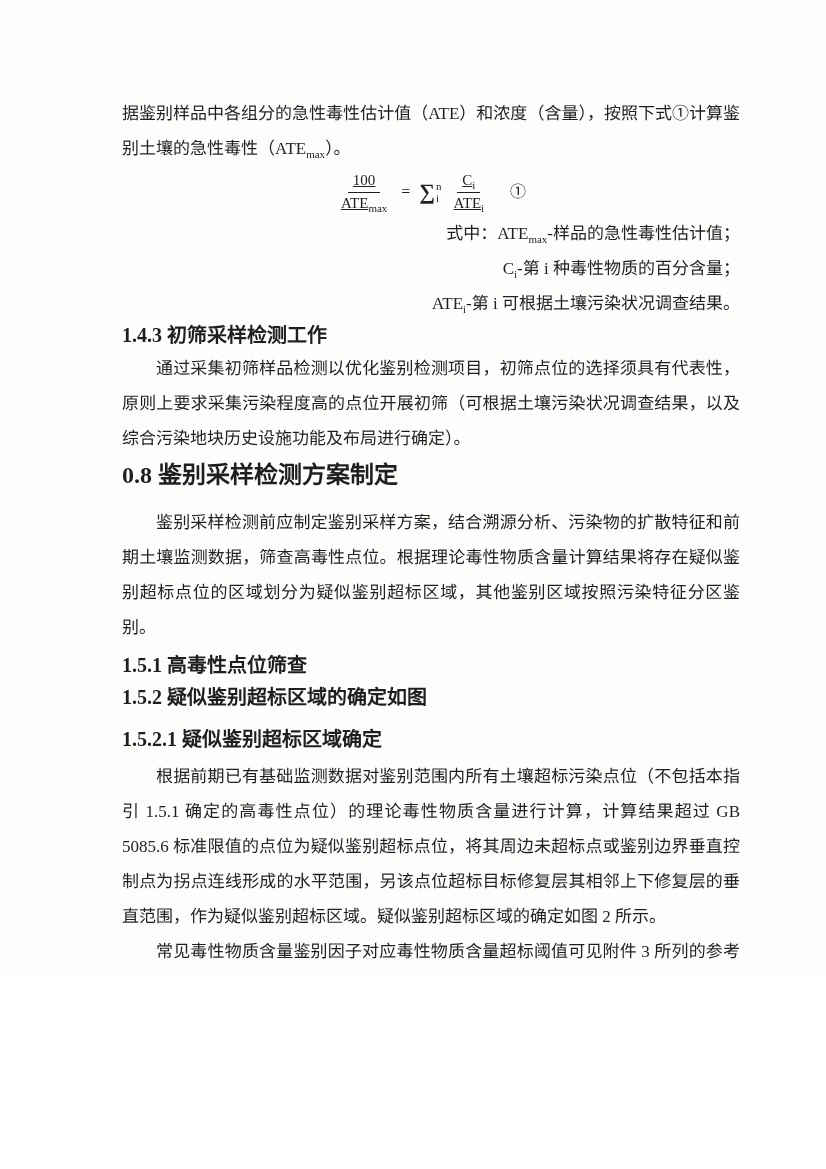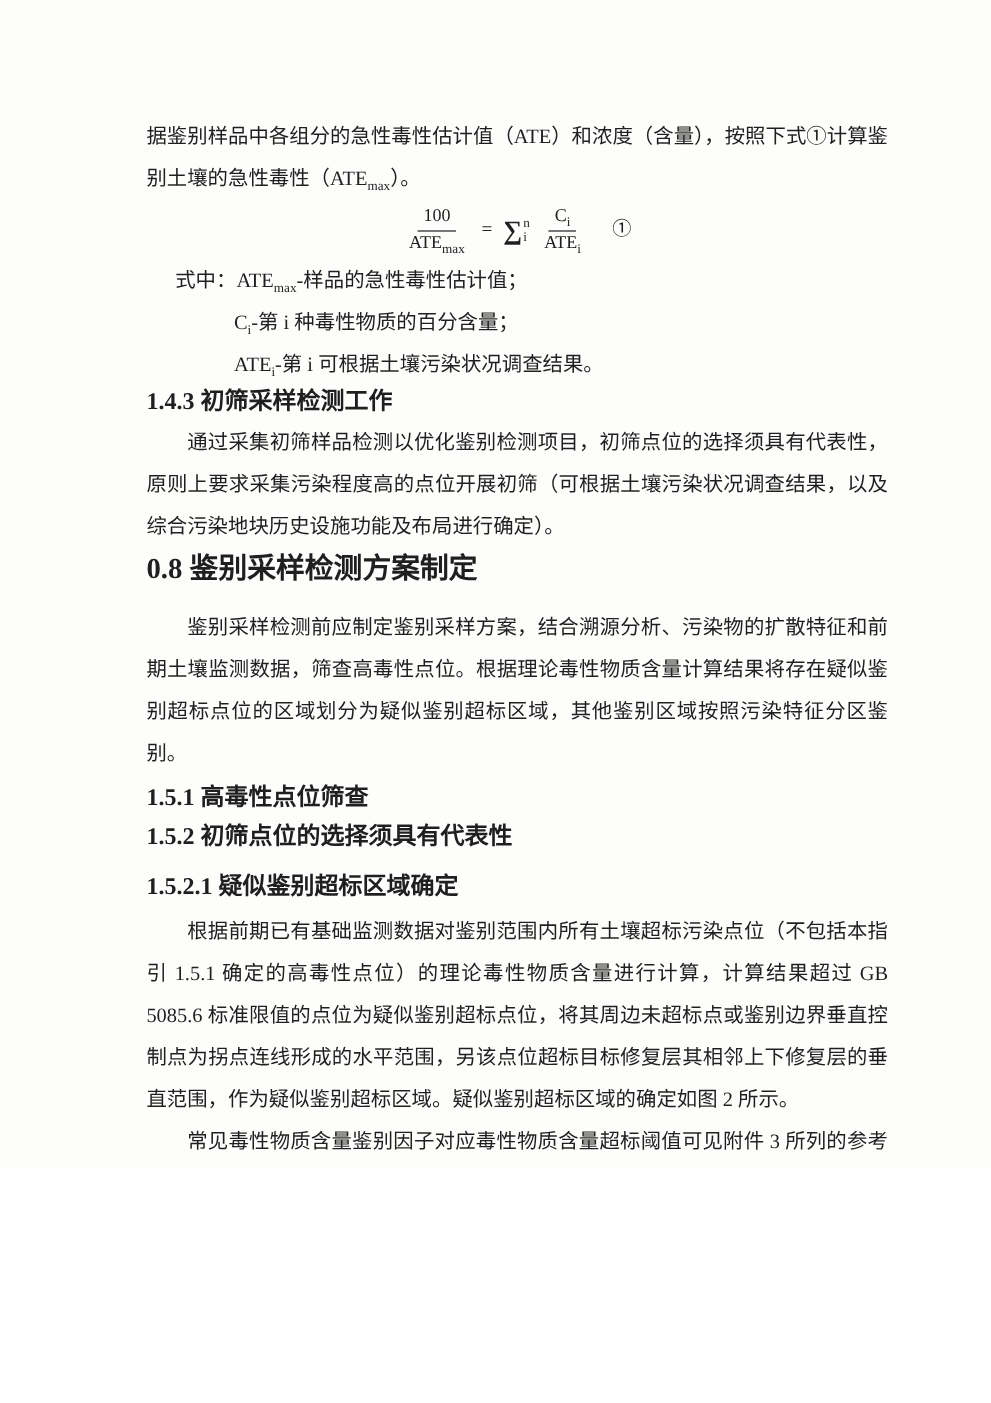--- a/index.html
+++ b/index.html
@@ -27,34 +27,34 @@
   .formula-row {
     margin-top: 2px;
     height: 48px;
     display: flex;
     justify-content: center;
     align-items: center;
     gap: 7px;
     font-size: 15px;
     line-height: 1.15;
   }
-  .frac { display: inline-flex; flex-direction: column; align-items: center; }
+  .frac { display: inline-flex; flex-direction: column; align-items: center; text-decoration: underline; }
   .frac .num { padding: 0 5px 2px; border-bottom: 1.2px solid #1f1f1f; }
   .frac .den { padding: 2px 5px 0; }
   .eq { font-size: 16px; padding: 0 2px; }
   .sigma-wrap { display: inline-flex; align-items: center; }
   .sigma { font-size: 22px; font-weight: bold; }
   .limits { display: inline-flex; flex-direction: column; font-size: 11px; line-height: 1.1; margin-left: 1px; }
   .limits .lim-sup, .limits .lim-sub { display: block; }
   .eq-label { margin-left: 14px; font-size: 16px; }
   sub { font-size: 11px; line-height: 0; }
 
   
   .defs { margin-top: 0; }
-  .def-line { text-align: left; }
+  .def-line { text-align: right; }
   .def-line.first { padding-left: 24px; }
   .def-line.rest { padding-left: 73px; }
 
   
   .h3 {
     margin: 0;
     font-family: "Liberation Serif", serif;
     font-weight: bold;
     font-size: 20px;
     line-height: 28px;
@@ -118,21 +118,21 @@
     </div>
 
     <h3 class="h3">1.4.3 初筛采样检测工作</h3>
     <p class="indent mt2">通过采集初筛样品检测以优化鉴别检测项目，初筛点位的选择须具有代表性，原则上要求采集污染程度高的点位开展初筛（可根据土壤污染状况调查结果，以及综合污染地块历史设施功能及布局进行确定）。</p>
 
     <h2 class="h2">0.8 鉴别采样检测方案制定</h2>
     <p class="indent mt13">鉴别采样检测前应制定鉴别采样方案，结合溯源分析、污染物的扩散特征和前期土壤监测数据，筛查高毒性点位。根据理论毒性物质含量计算结果将存在疑似鉴别超标点位的区域划分为疑似鉴别超标区域，其他鉴别区域按照污染特征分区鉴别。</p>
 
     <h3 class="h3 mt6">1.5.1 高毒性点位筛查</h3>
 
-    <h3 class="h3 mt4">1.5.2 初筛点位的选择须具有代表性</h3>
+    <h3 class="h3 mt4">1.5.2 疑似鉴别超标区域的确定如图</h3>
 
     <h3 class="h3 mt14">1.5.2.1 疑似鉴别超标区域确定</h3>
     <p class="indent mt6">根据前期已有基础监测数据对鉴别范围内所有土壤超标污染点位（不包括本指引 1.5.1 确定的高毒性点位）的理论毒性物质含量进行计算，计算结果超过 GB 5085.6 标准限值的点位为疑似鉴别超标点位，将其周边未超标点或鉴别边界垂直控制点为拐点连线形成的水平范围，另该点位超标目标修复层其相邻上下修复层的垂直范围，作为疑似鉴别超标区域。疑似鉴别超标区域的确定如图 2 所示。</p>
     <p class="indent">常见毒性物质含量鉴别因子对应毒性物质含量超标阈值可见附件 3 所列的参考值，当鉴别因子在土壤污染状况调查和风险评估的监测结果大于等于该超标阈值</p>
 
   </div>
 
   <div class="page-number">- 13 -</div>
 </div>
 

